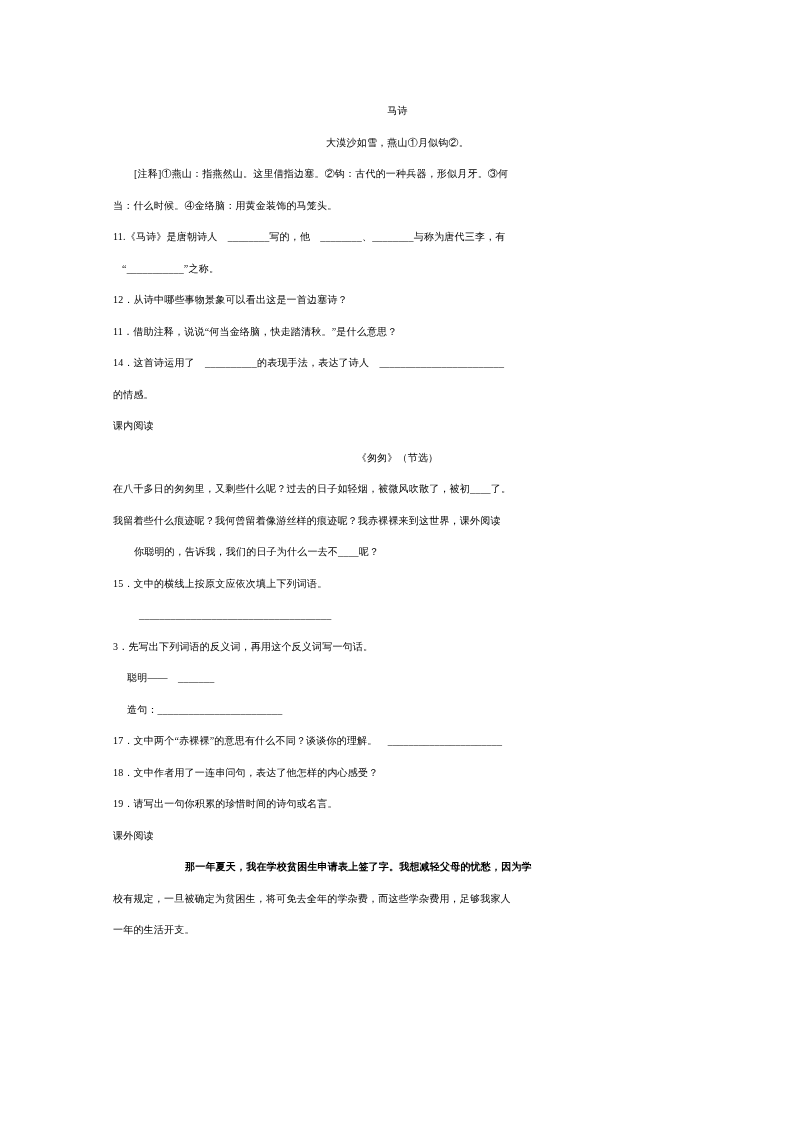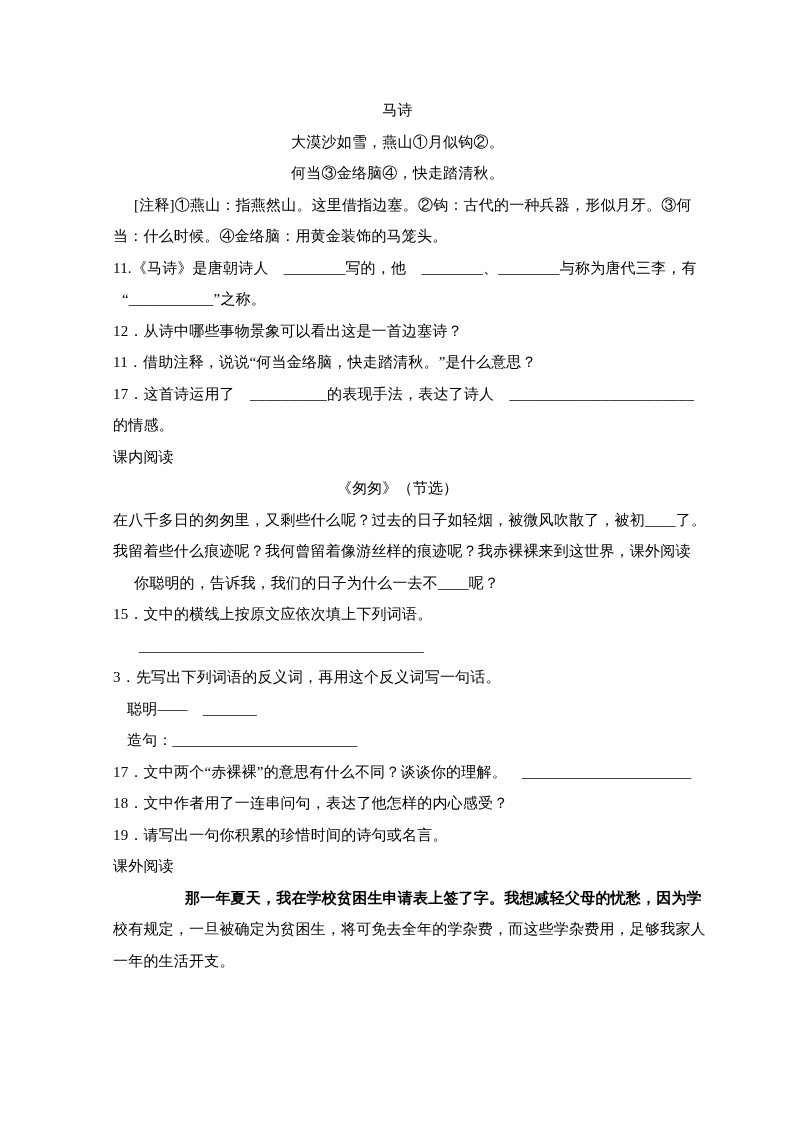--- a/index.html
+++ b/index.html
@@ -18,46 +18,45 @@
   .page {
     position: absolute;
     left: 0; top: 0;
     width: 794px;
     height: 1123px;
     box-sizing: border-box;
     padding: 95px 100px 0 113px;
     background: #ffffff;
   }
   .line {
-    font-size: 15px;
+    font-size: 10px;
     line-height: 31.5px;
     white-space: pre;
     letter-spacing: 0.2px;
   }
   .center  { text-align: center; width: 569px; white-space: pre; }
   .ind-9   { text-indent: 9px;  }
   .ind-14  { text-indent: 14px; }
   .ind-21  { text-indent: 21px; }
   .ind-26  { text-indent: 26px; }
   .ind-72  { text-indent: 72px; font-weight: bold; }
 </style>
 </head>
 <body>
 
 <div class="page">
   <div class="line center">马诗</div>
   <div class="line center">大漠沙如雪，燕山①月似钩②。</div>
-  <div class="line center">何当③金络脑④，快走踏清秋。</div>
   <div class="line ind-21">[注释]①燕山：指燕然山。这里借指边塞。②钩：古代的一种兵器，形似月牙。③何</div>
   <div class="line">当：什么时候。④金络脑：用黄金装饰的马笼头。</div>
   <div class="line">11.《马诗》是唐朝诗人　________写的，他　________、________与称为唐代三李，有</div>
   <div class="line ind-9">“___________”之称。</div>
   <div class="line">12．从诗中哪些事物景象可以看出这是一首边塞诗？</div>
   <div class="line">11．借助注释，说说“何当金络脑，快走踏清秋。”是什么意思？</div>
-  <div class="line">17．这首诗运用了　__________的表现手法，表达了诗人　________________________</div>
+  <div class="line">14．这首诗运用了　__________的表现手法，表达了诗人　________________________</div>
   <div class="line">的情感。</div>
   <div class="line">课内阅读</div>
   <div class="line center">《匆匆》（节选）</div>
   <div class="line">在八千多日的匆匆里，又剩些什么呢？过去的日子如轻烟，被微风吹散了，被初____了。</div>
   <div class="line">我留着些什么痕迹呢？我何曾留着像游丝样的痕迹呢？我赤裸裸来到这世界，课外阅读</div>
   <div class="line ind-21">你聪明的，告诉我，我们的日子为什么一去不____呢？</div>
   <div class="line">15．文中的横线上按原文应依次填上下列词语。</div>
   <div class="line ind-26">_____________________________________</div>
   <div class="line">3．先写出下列词语的反义词，再用这个反义词写一句话。</div>
   <div class="line ind-14">聪明——　_______</div>

